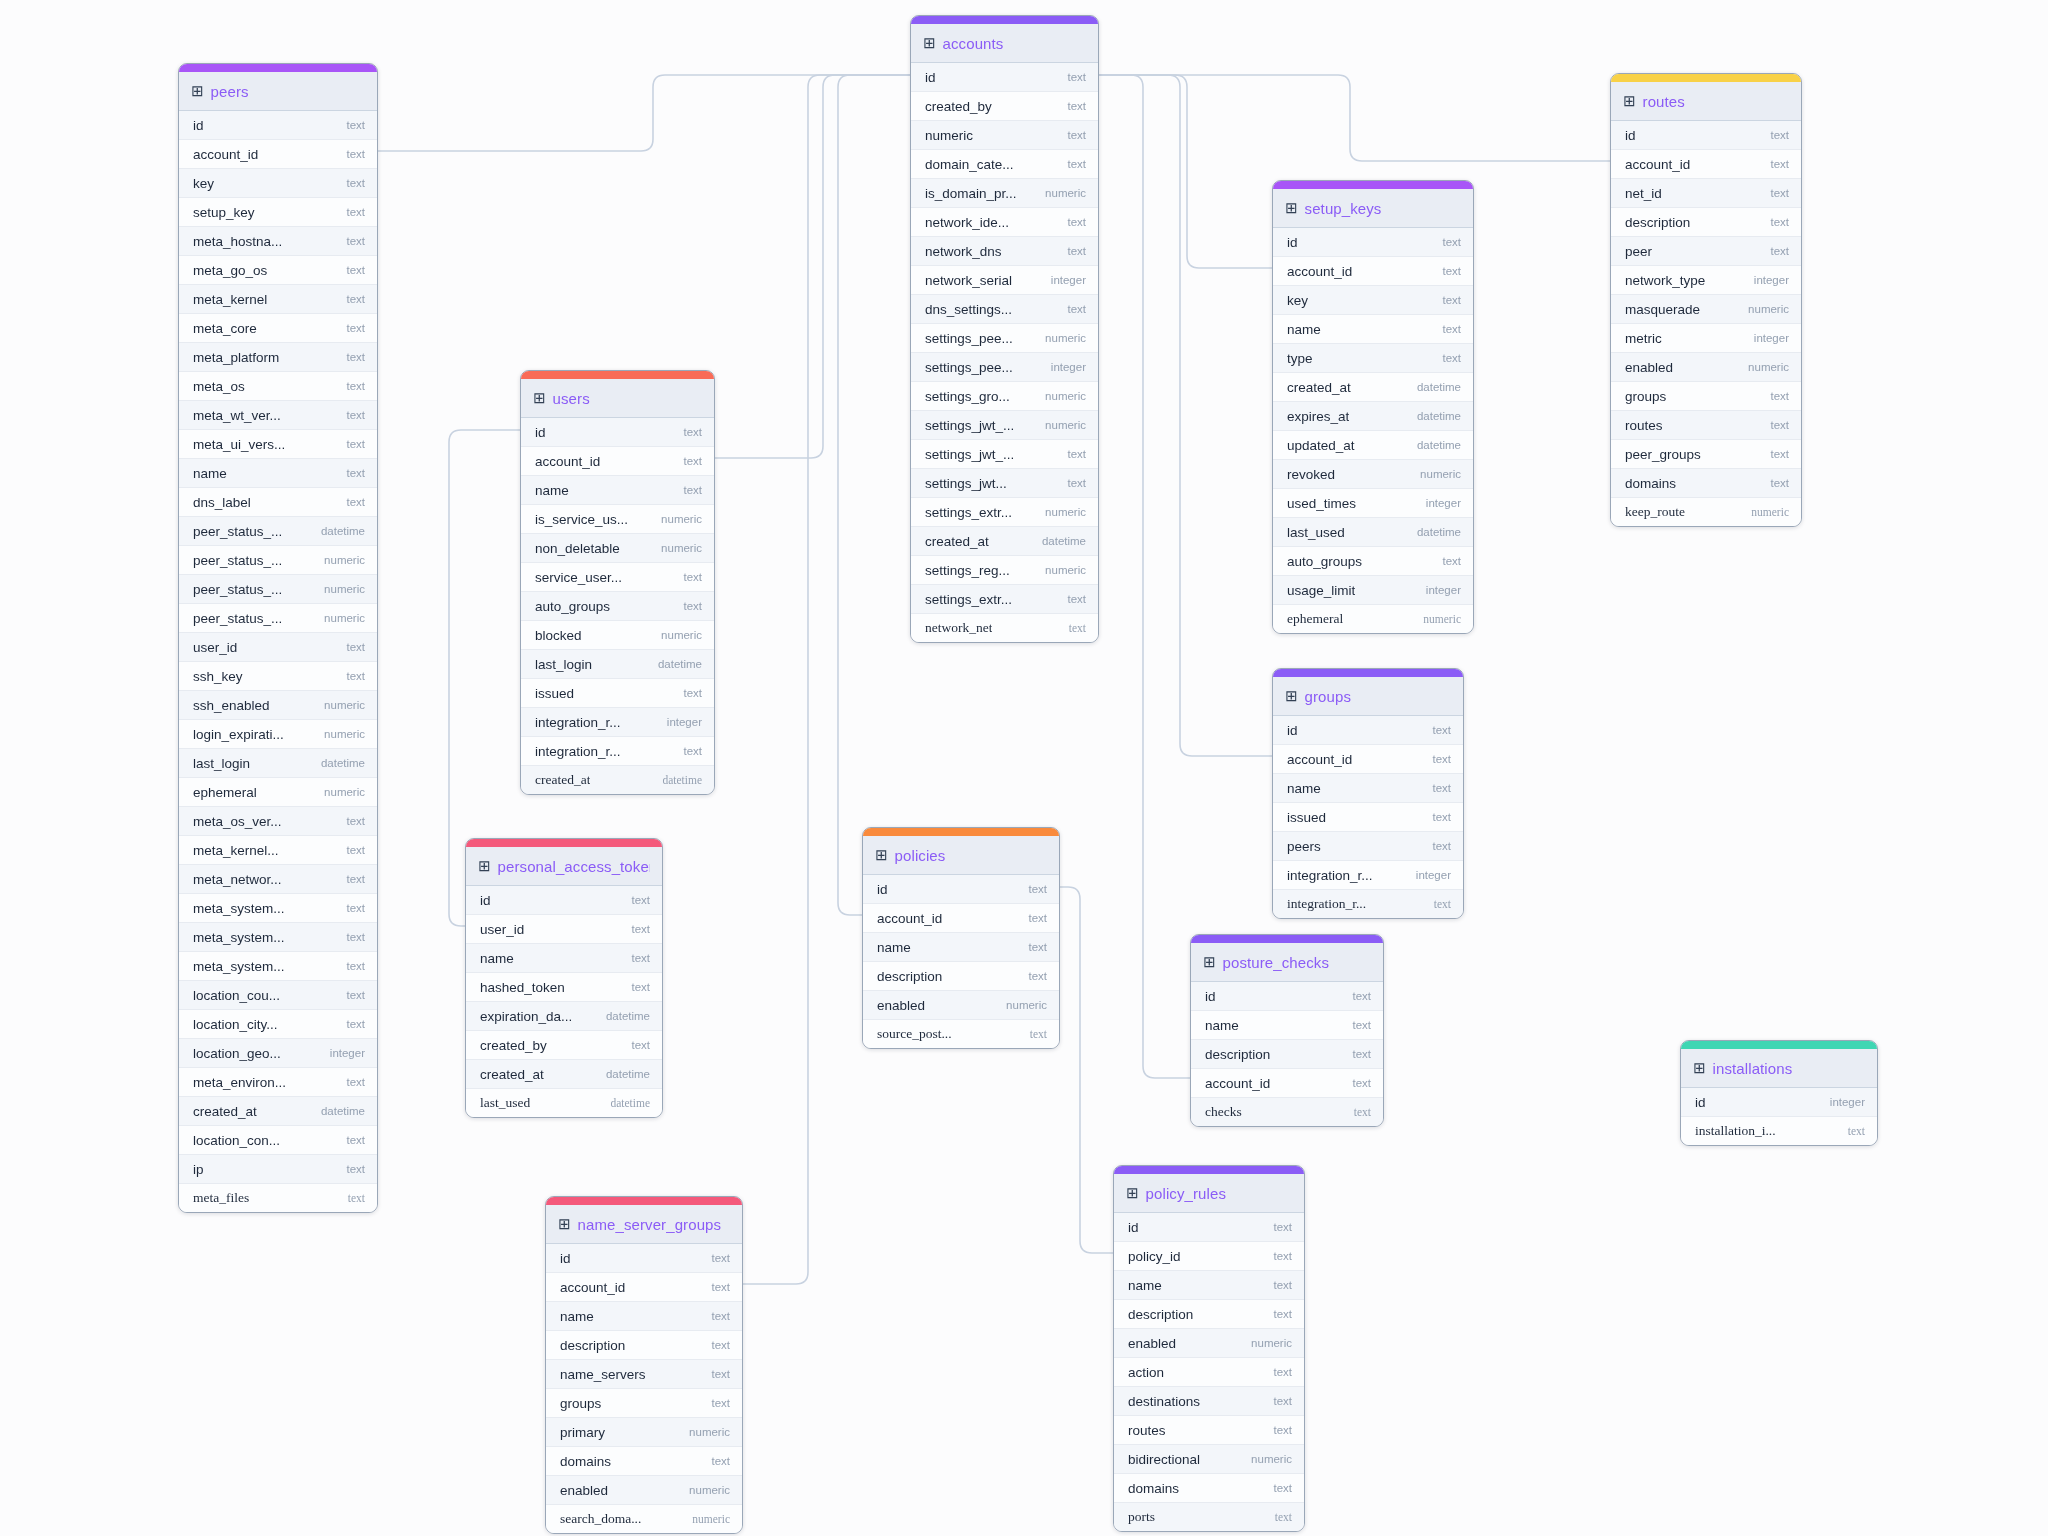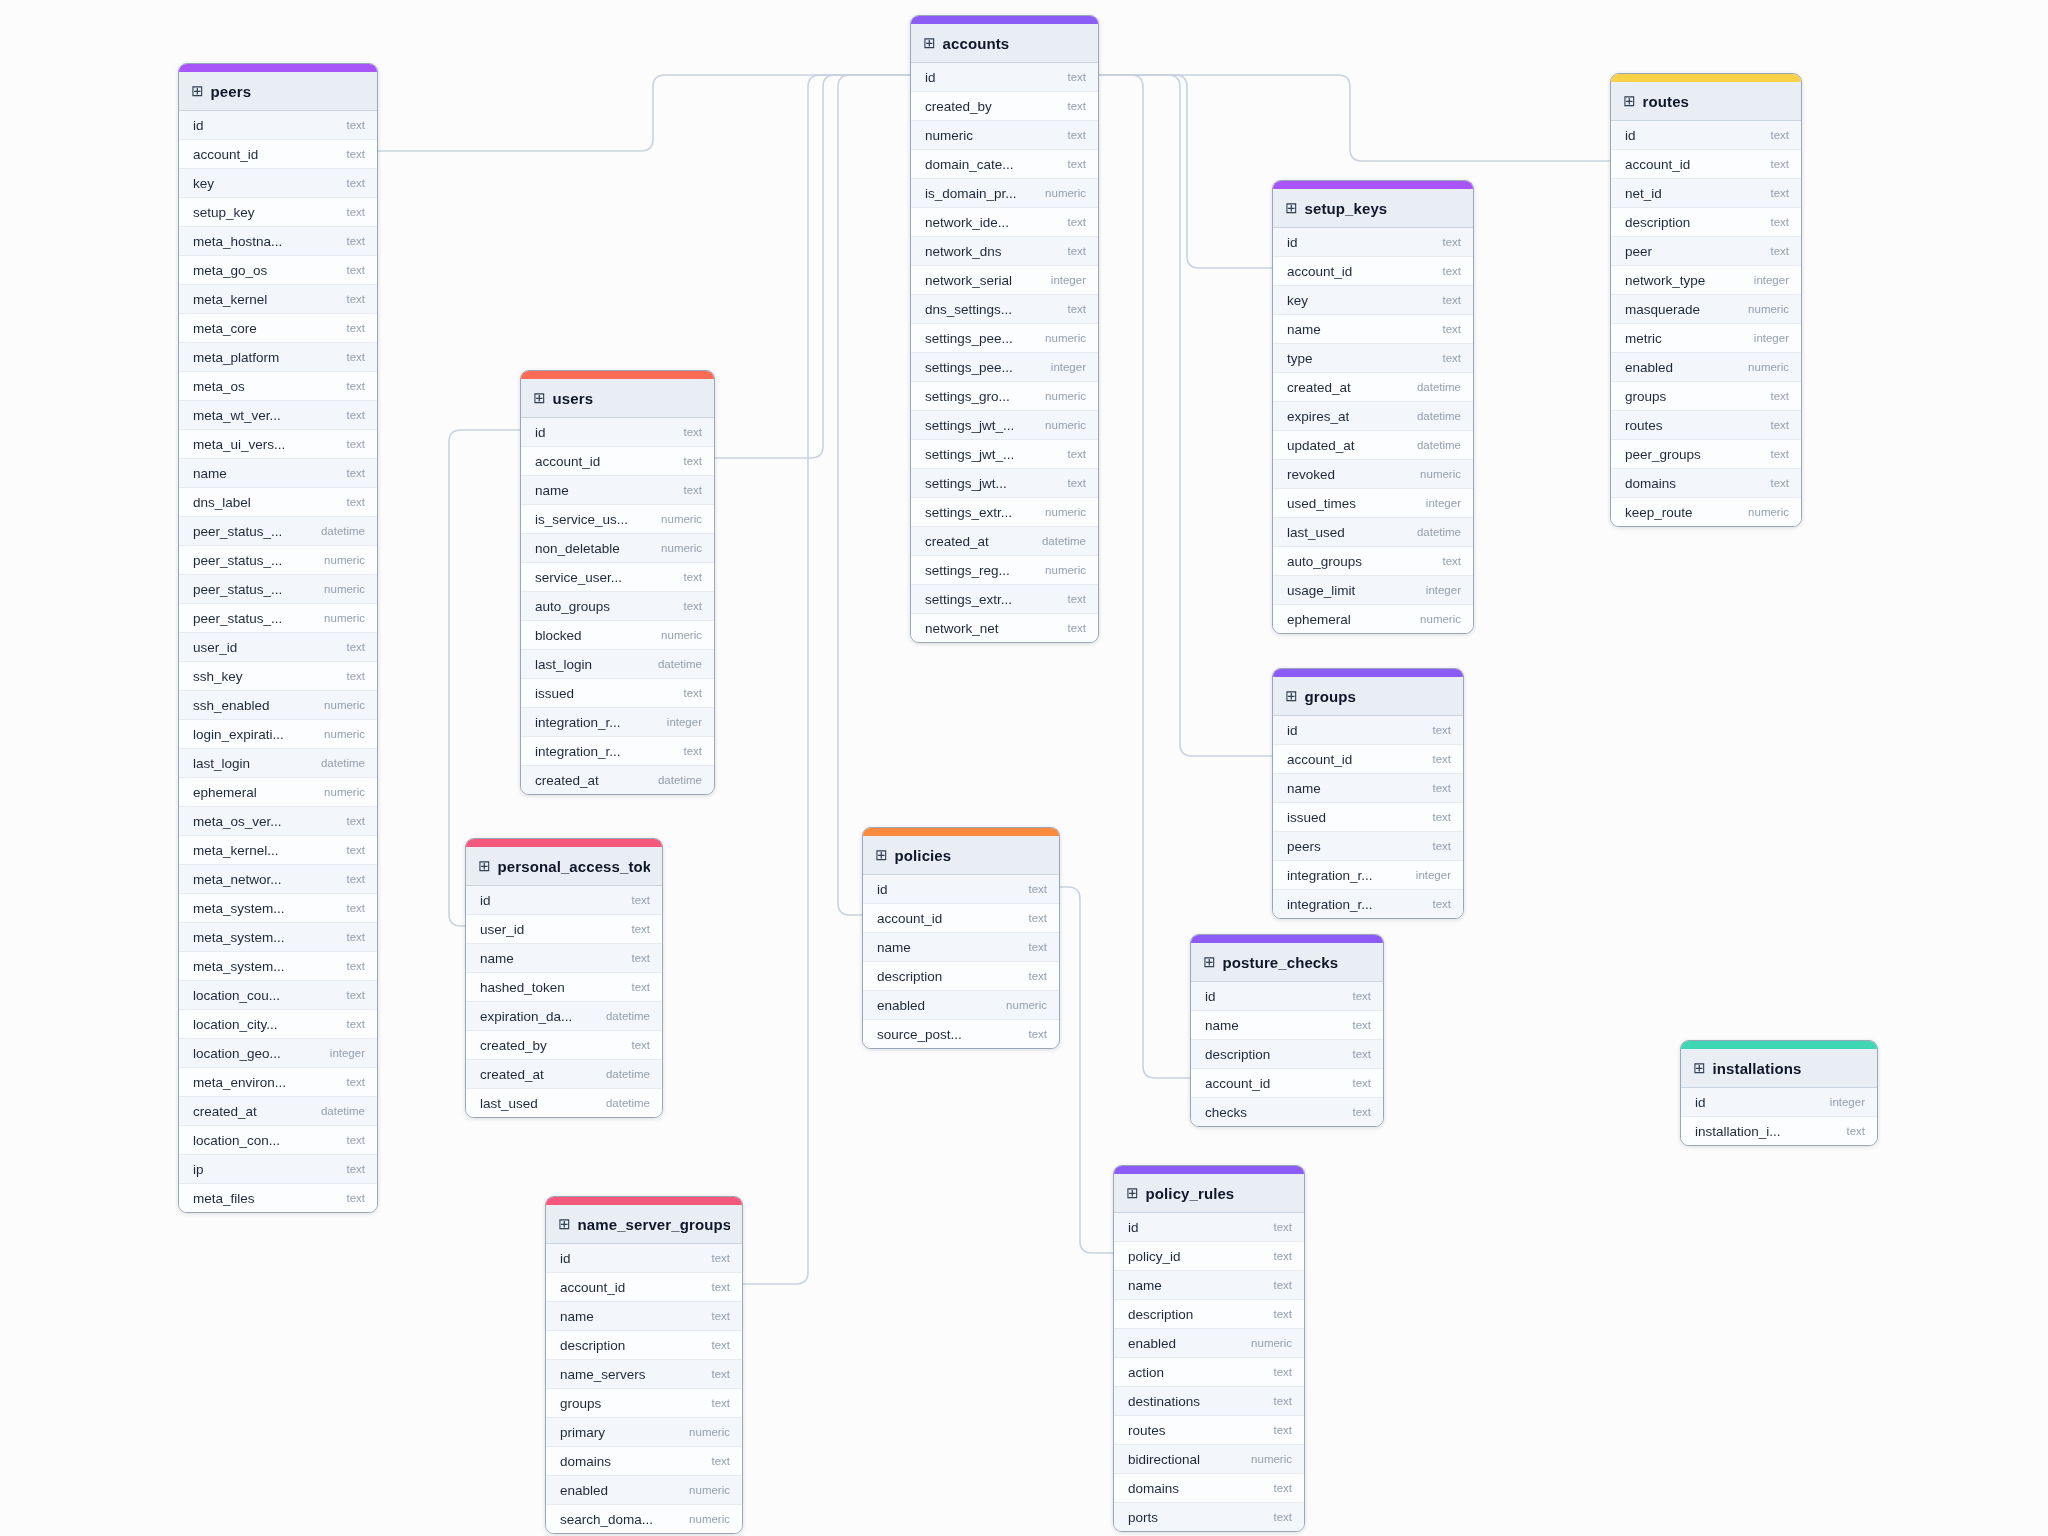--- a/index.html
+++ b/index.html
@@ -23,27 +23,27 @@
   }
   .accent{height:8px;width:100%;}
   .thead{
     display:flex;align-items:center;gap:7px;
     height:38px;padding:0 12px;
     background:#e9edf4;
     border-bottom:1px solid #cbd5e1;
     cursor:grab;
   }
   .ticon{font-size:15px;line-height:1;color:#334155;transform:translateY(-1px);}
-  .ttitle{font-size:15px;font-weight:700;color:#0f172a;letter-spacing:.1px;white-space:nowrap;overflow:hidden;}
+  .ttitle{font-size:15px;font-weight:400;color:#8b5cf6;letter-spacing:.1px;white-space:nowrap;overflow:hidden;}
   .row{
     display:flex;align-items:center;justify-content:space-between;
     height:28px;padding:0 12px 0 14px;
     border-bottom:1px solid #e7ebf1;
   }
-  .row:last-child{border-bottom:none;}
+  .row:last-child{border-bottom:none;font-family:Liberation Serif, serif;}
   .row.even{background:#f3f6fa;}
   .row.odd{background:#fcfdfe;}
   .fname{font-size:13.5px;color:#1e293b;white-space:nowrap;overflow:hidden;}
   .ftype{font-size:11.5px;color:#94a0b1;white-space:nowrap;margin-left:10px;}
 </style>
 </head>
 <body>
 
 <div class="stage" style="background: rgb(252, 252, 253);">
   <svg class="connector-layer" viewBox="0 0 2048 1536" xmlns="http://www.w3.org/2000/svg">

